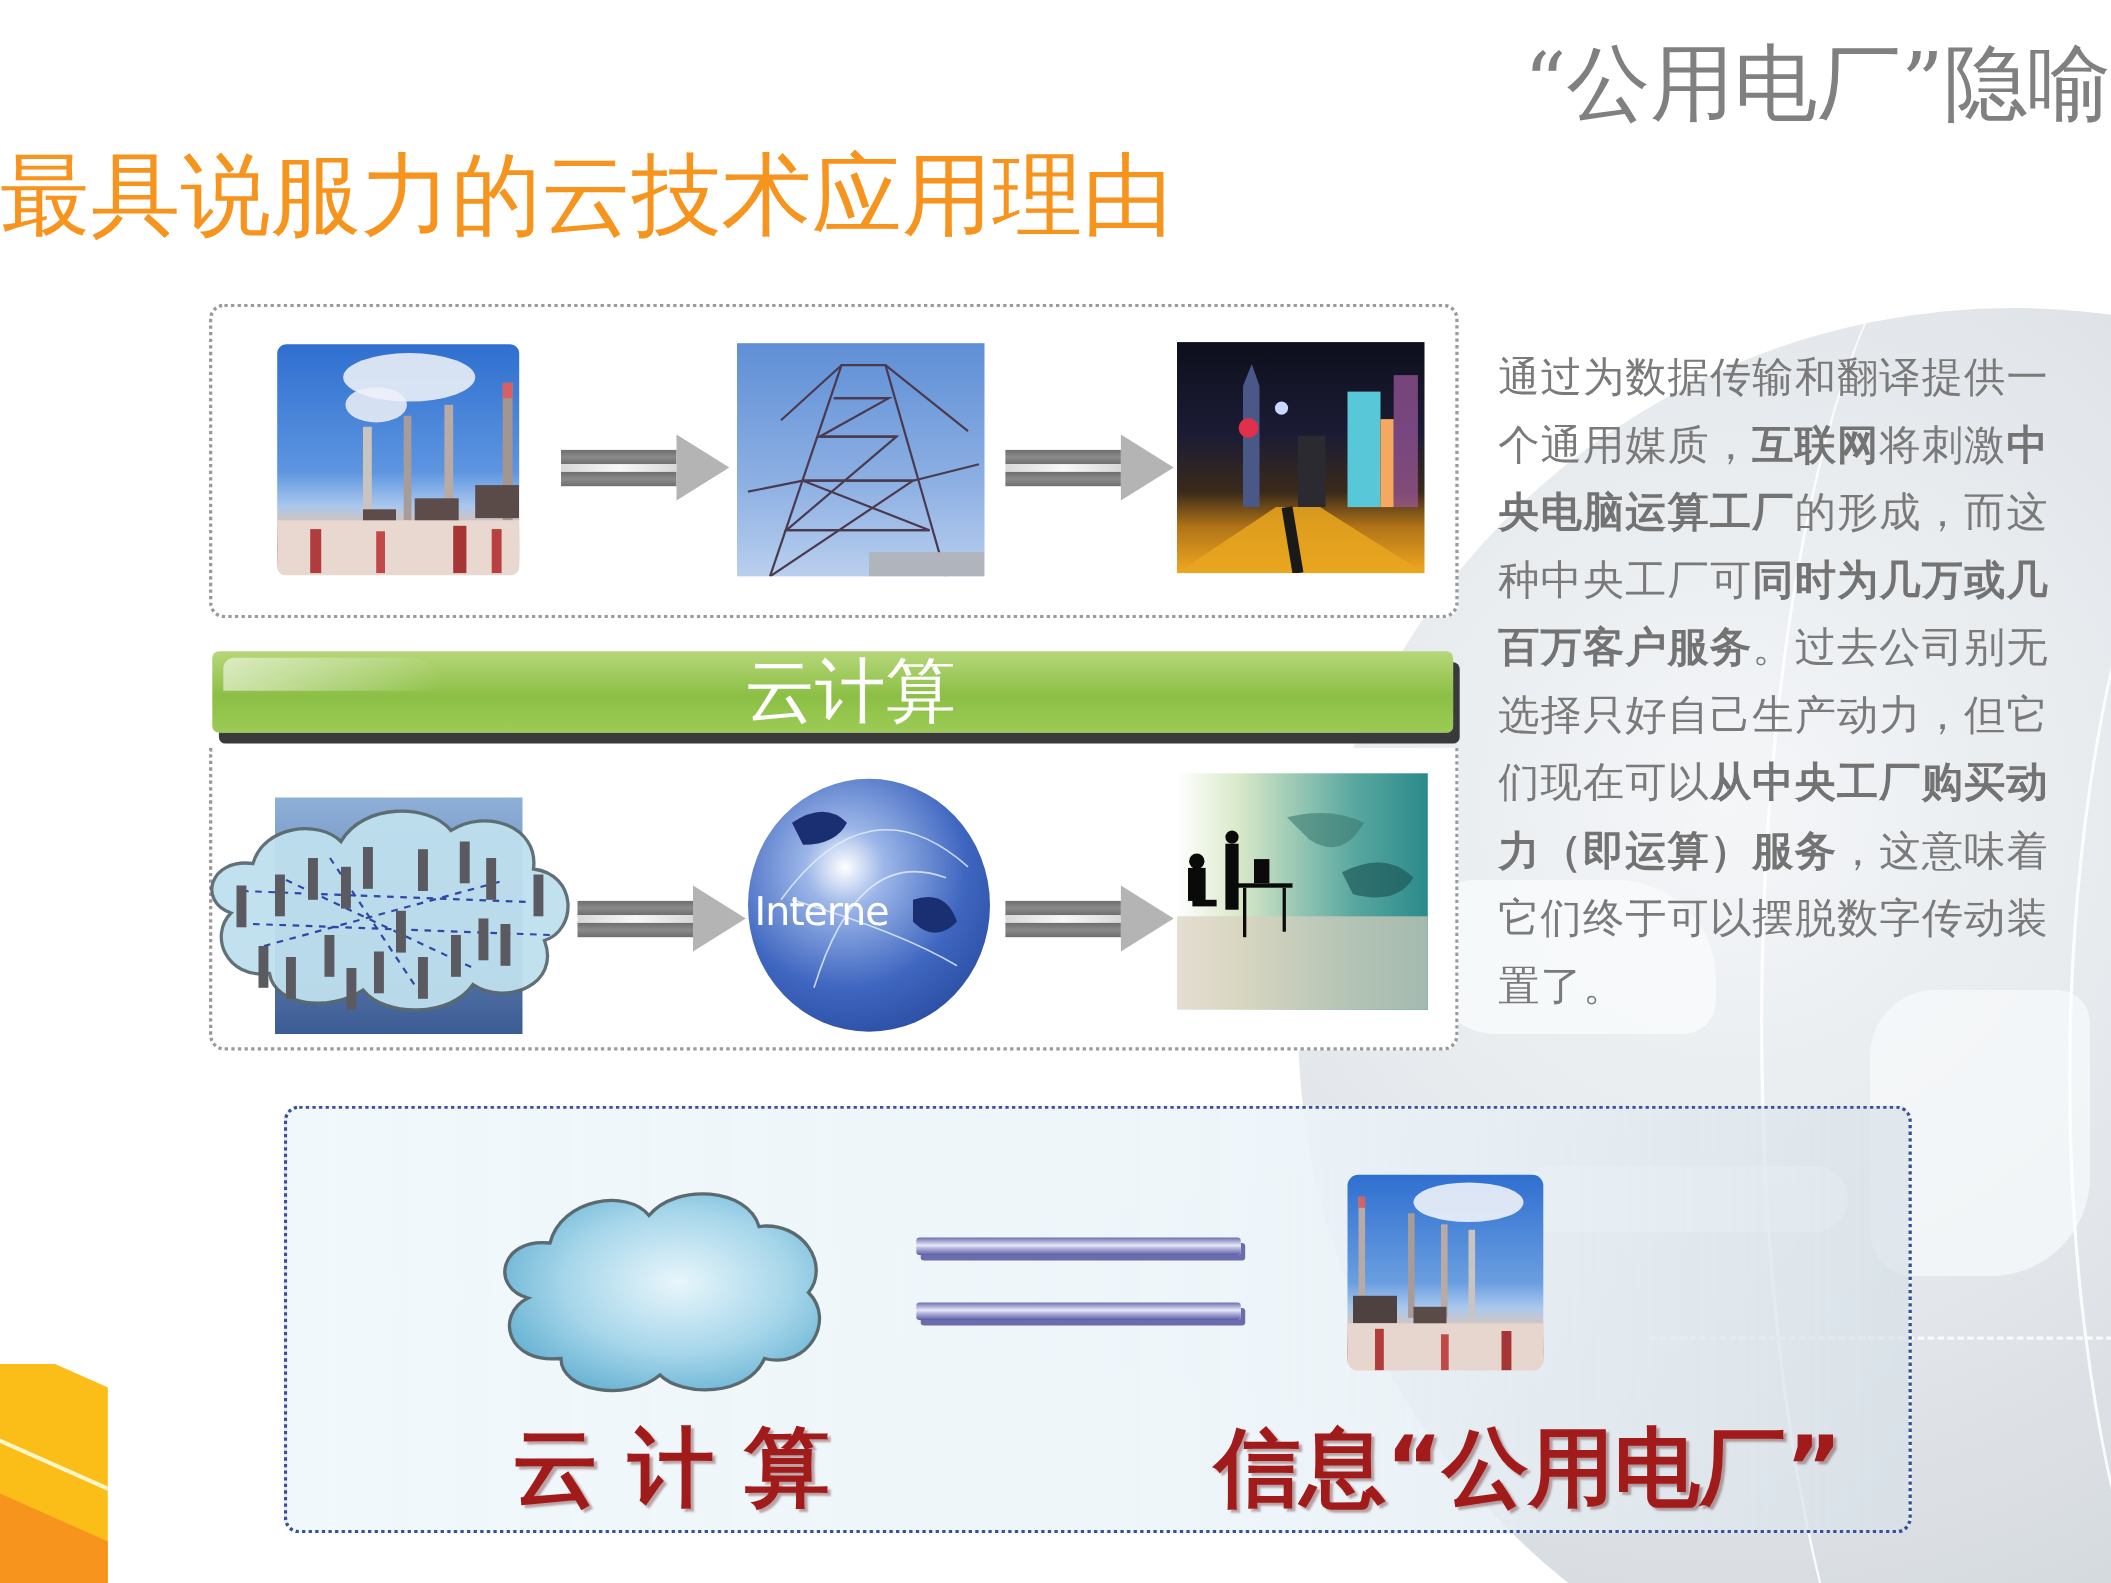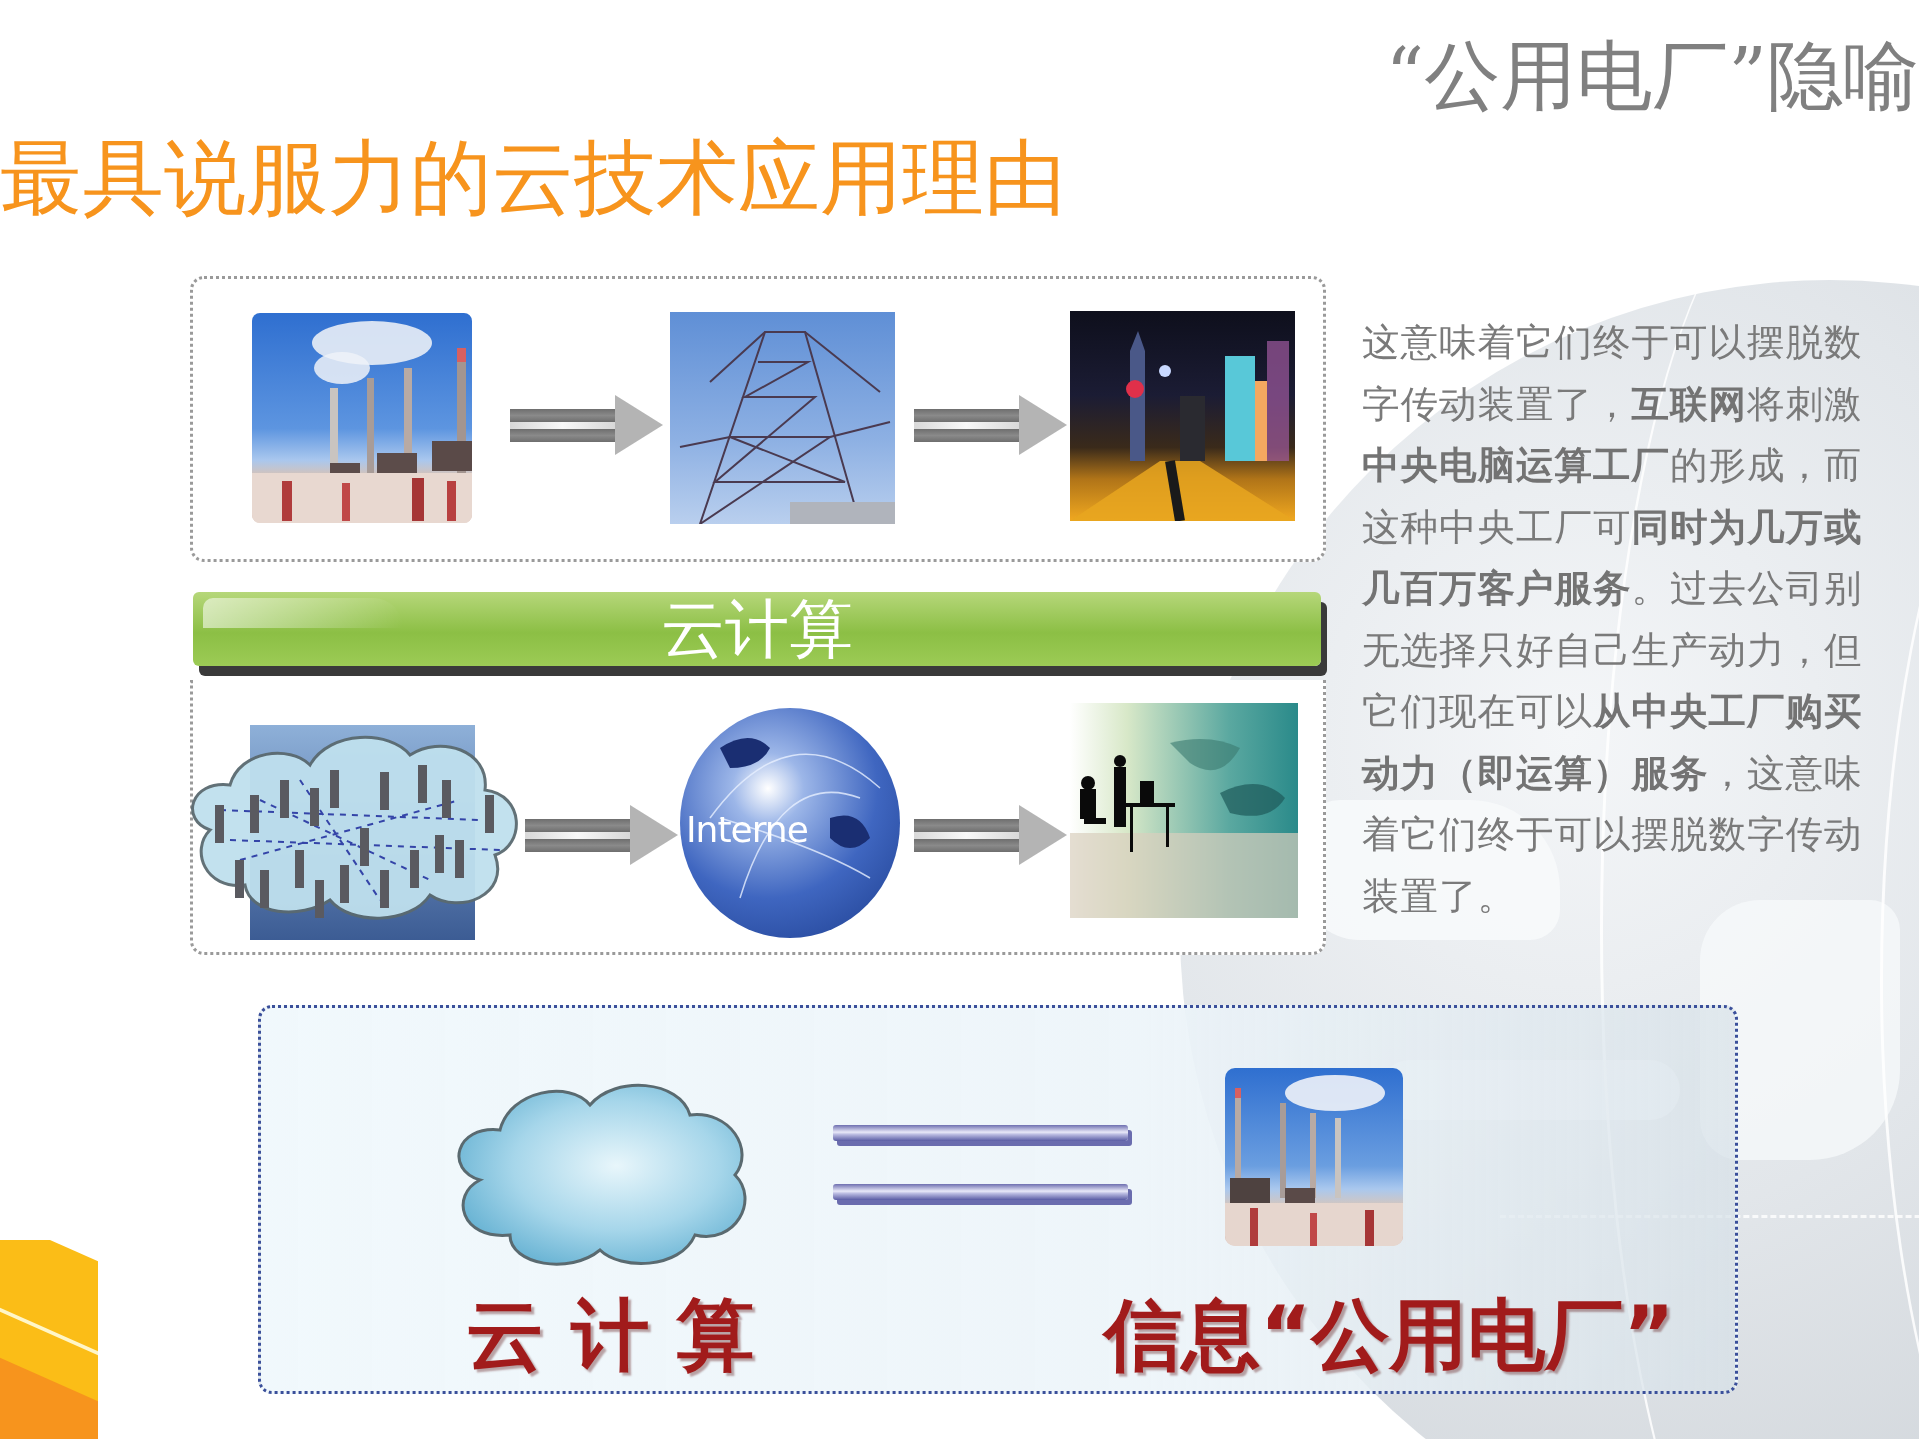--- a/index.html
+++ b/index.html
@@ -51,21 +51,21 @@
   
   .banner {
     position:absolute; left:193px; top:592px; width:1128px; height:74px;
     border-radius:6px;
     background:linear-gradient(#b6d77a 0%, #8cbf45 55%, #9ccb55 100%);
     box-shadow: 6px 10px 0 #3a3a3a;
   }
   .banner .shine { position:absolute; left:10px; top:6px; width:200px; height:30px; border-radius:20px 60px 0 0;
     background:linear-gradient(90deg, rgba(255,255,255,.55), rgba(255,255,255,0)); }
   .banner-label {
-    position:absolute; left:0; top:0; width:100%; text-align:center;
+    position:absolute; left:16px; top:0; width:100%; text-align:center;
     color:#ffffff; font-size:64px; line-height:74px; font-family:"DejaVu Sans", sans-serif;
   }
 
   
   .desc {
     position:absolute; left:1362px; top:312px; width:520px;
     font-size:37.5px; line-height:61.5px; color:#7a7a7a; letter-spacing:1px;
     font-family:"DejaVu Sans", sans-serif;
   }
   .desc .hl { color:#737373; font-weight:bold; }
@@ -247,21 +247,21 @@
         <rect x="44" y="64" width="12" height="60"></rect>
       <rect x="50" y="100" width="55" height="4"></rect>
         <rect x="70" y="78" width="14" height="22"></rect>
       <rect x="60" y="104" width="3" height="45"></rect>
         <rect x="96" y="104" width="3" height="40"></rect>
     </g>
   </svg>
 </div>
 
 <div class="desc">
-  <span>这意味着它们终于可以摆脱数字传动装置了，</span><span class="hl">互联网</span><span>将刺激</span><span class="hl">中央电脑运算工厂</span><span>的形成，而这种中央工厂可</span><span class="hl">同时为几万或几百万客户服务</span><span>。过去公司别无选择只好自己生产动力，但它们现在可以</span><span class="hl">从中央工厂购买动力（即运算）服务</span><span>，这意味着它们终于可以摆脱数字传动装置了。</span>
+  <span>通过为数据传输和翻译提供一个通用媒质，</span><span class="hl">互联网</span><span>将刺激</span><span class="hl">中央电脑运算工厂</span><span>的形成，而这种中央工厂可</span><span class="hl">同时为几万或几百万客户服务</span><span>。过去公司别无选择只好自己生产动力，但它们现在可以</span><span class="hl">从中央工厂购买动力（即运算）服务</span><span>，这意味着它们终于可以摆脱数字传动装置了。</span>
 </div>
 
 <div class="bottombox"></div>
 
 <div style="position:absolute;left:440px;top:1070px;width:320px;height:200px;">
   <svg width="320" height="200">
     <defs>
       <radialGradient id="cg" cx="55%" cy="45%" r="60%">
         <stop offset="0%" stop-color="#e8f6fb"></stop>
         <stop offset="60%" stop-color="#a6d6ea"></stop>

